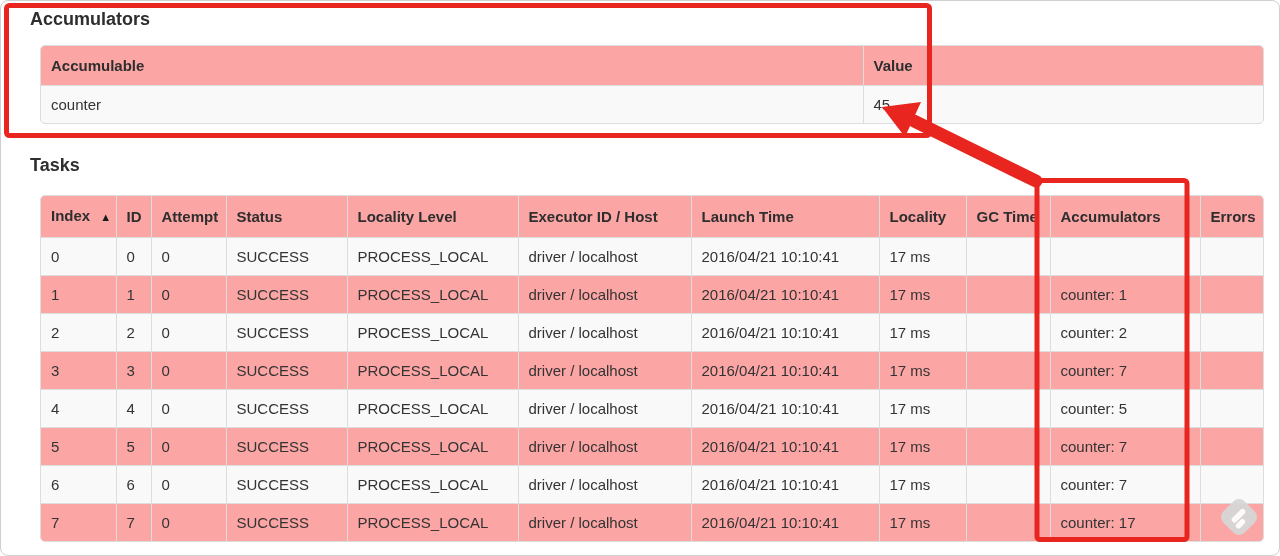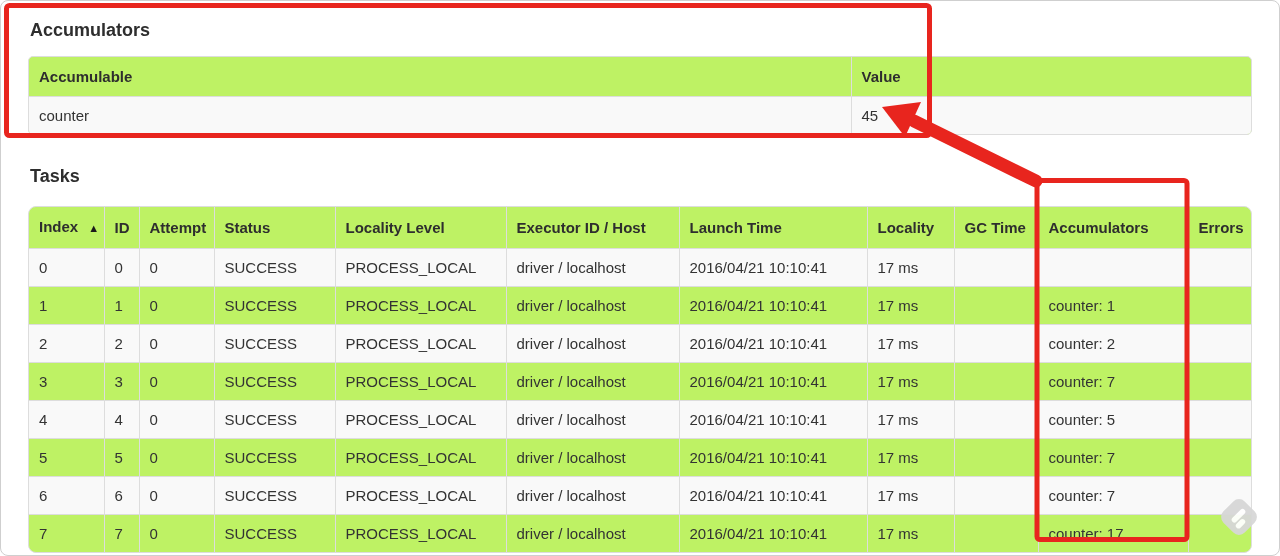--- a/index.html
+++ b/index.html
@@ -12,35 +12,36 @@
     overflow: hidden;
     position: relative;
   }
   .frame {
     position: absolute; inset: 0;
     border: 1px solid #cfcfcf;
     border-radius: 8px;
     pointer-events: none;
     z-index: 40;
   }
-  .content { padding: 19px 28px 0 28px; position: relative; }
+  .content { padding: 8px 28px 0 28px; position: relative; }
   h4.section-title {
     font-size: 18px; font-weight: 700; color: #2e2e2e;
     margin: 0 0 0 2px; line-height: 22px;
   }
   .tbl-wrap {
     border: 1px solid #ddd;
     border-radius: 5px;
     overflow: hidden;
     width: 1224px;
-    background: #bef264;
+    background: #fca5a5;
+    margin-left: 12px;
   }
   .tbl-wrap.accumulable { margin-top: 15px; }
   .tasks-title { margin-top: 30px !important; }
-  .tbl-wrap.tasks { margin-top: 19px; border-radius: 8px; }
+  .tbl-wrap.tasks { margin-top: 19px; }
   table { border-collapse: collapse; width: 100%; table-layout: fixed; }
   th, td {
     border-left: 1px solid #ddd;
     border-top: 1px solid #ddd;
     padding: 8px 10px;
     font-size: 15px;
     line-height: 21px;
     text-align: left;
     vertical-align: middle;
     white-space: nowrap;

